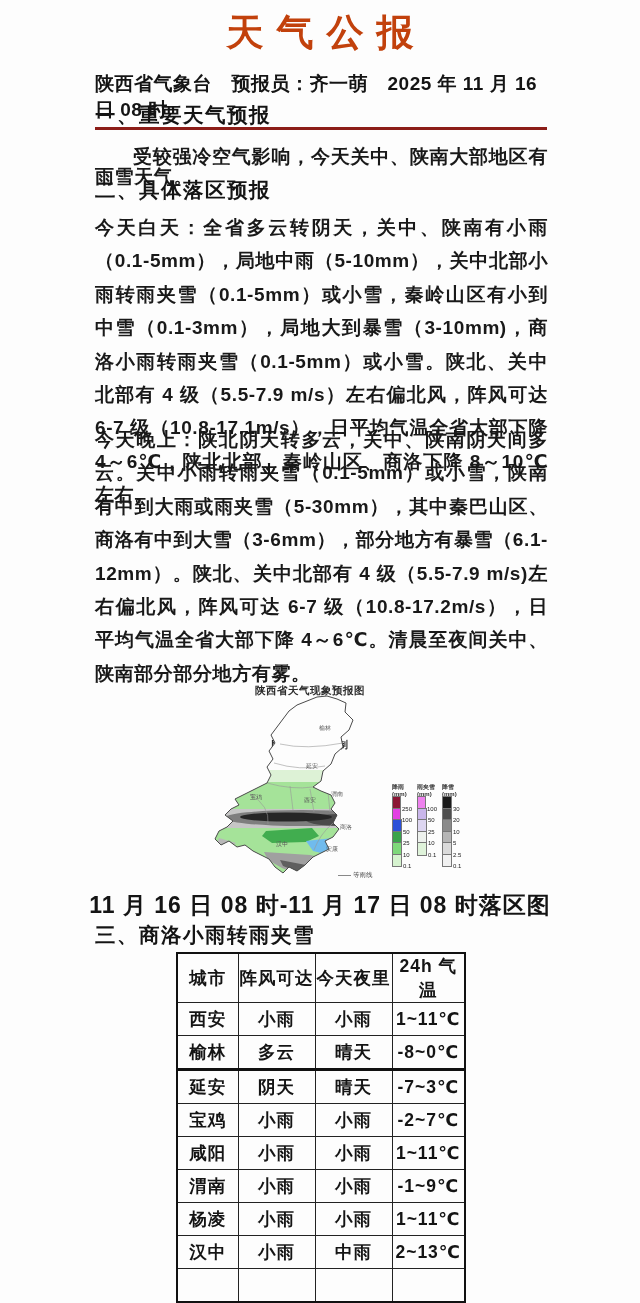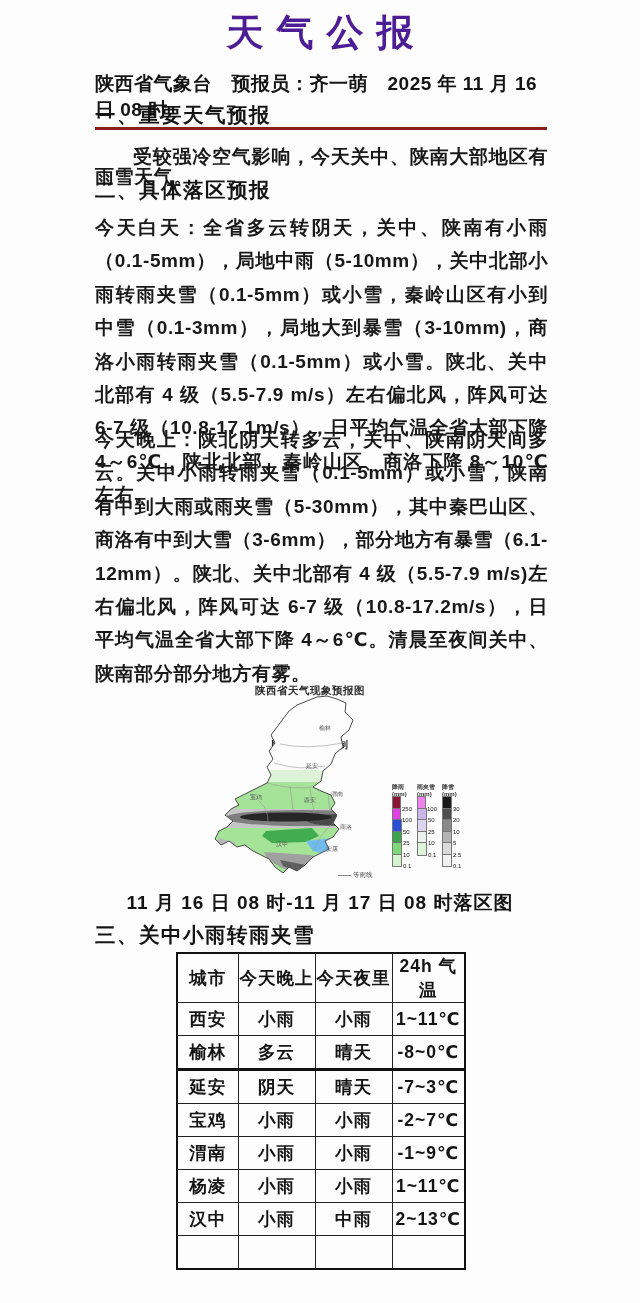--- a/index.html
+++ b/index.html
@@ -41,36 +41,36 @@
   .legend{width:20px;}
   .legend-title{font-size:6px;line-height:6.5px;color:#333;min-height:14px;font-weight:600;}
   .seg{display:flex;align-items:flex-end;height:11.5px;}
   .sw{width:8px;height:11.5px;border:0.5px solid #777;}
   .lab{font-size:6px;line-height:6px;margin-left:1px;transform:translateY(2px);color:#222;}
   .line-legend{position:absolute;left:128px;top:177px;display:flex;align-items:center;gap:2px;}
   .line-legend .glyph{display:inline-block;width:13px;height:0;border-top:1.2px solid #888;}
   .line-legend .txt{font-size:6.5px;color:#444;}
   
   .map-caption{top:890px;left:0;width:640px;text-align:center;
-    font-size:19px;font-weight:800;letter-spacing:1px;}
+    font-size:23px;font-weight:800;letter-spacing:1px;}
   
   .city-table{top:952px;left:176px;border-collapse:collapse;border:2px solid #111;background:#fdfdfd;}
   .city-table th,.city-table td{
     border:1.3px solid #222;text-align:center;vertical-align:middle;
     font-size:17.5px;letter-spacing:1px;padding:0;
   }
   .city-table th{height:31px;font-weight:700;}
   .city-table td{height:32px;font-weight:600;}
   .city-table tbody tr:nth-child(2) td{border-bottom:3px solid #111;}
   .c0{width:61px;} .c1{width:77px;} .c2{width:77px;} .c3{width:73px;}
 </style>
 </head>
 <body>
 
-<div class="abs doc-title" style="color:#4c1d95;">天气公报</div>
+<div class="abs doc-title" style="color:#c2410c;">天气公报</div>
 
 <div class="abs byline">陕西省气象台　预报员：齐一萌　2025 年 11 月 16 日 08 时</div>
 
 <div class="abs sec-heading h1">一、重要天气预报</div>
 
 <div class="abs para p-intro">受较强冷空气影响，今天关中、陕南大部地区有雨雪天气。</div>
 
 <div class="abs sec-heading h2">二、具体落区预报</div>
 
 <div class="abs para p-day">今天白天：全省多云转阴天，关中、陕南有小雨（0.1-5mm），局地中雨（5-10mm），关中北部小雨转雨夹雪（0.1-5mm）或小雪，秦岭山区有小到中雪（0.1-3mm），局地大到暴雪（3-10mm)，商洛小雨转雨夹雪（0.1-5mm）或小雪。陕北、关中北部有 4 级（5.5-7.9 m/s）左右偏北风，阵风可达 6-7 级（10.8-17.1m/s），日平均气温全省大部下降 4～6℃，陕北北部、秦岭山区、商洛下降 8～10℃左右。</div>
@@ -214,33 +214,33 @@
       </div>
     </div>
   <div class="line-legend">
     <span class="glyph"></span>
     <span class="txt">等雨线</span>
   </div>
 </div>
 
 <div class="abs map-caption">11 月 16 日 08 时-11 月 17 日 08 时落区图</div>
 
-<div class="abs sec-heading h3">三、关中小雨转雨夹雪</div>
+<div class="abs sec-heading h3">三、商洛小雨转雨夹雪</div>
 
 <table class="abs city-table">
   <colgroup>
       <col class="c0">
       <col class="c1">
       <col class="c2">
       <col class="c3">
     </colgroup>
   <thead>
     <tr>
         <th>城市</th>
-        <th>今天晚上</th>
+        <th>阵风可达</th>
         <th>今天夜里</th>
         <th>24h 气温</th>
       </tr>
   </thead>
   <tbody>
       <tr>
         <td>西安</td>
         <td>小雨</td>
         <td>小雨</td>
         <td>1~11℃</td>
@@ -257,20 +257,26 @@
         <td>晴天</td>
         <td>-7~3℃</td>
       </tr>
       <tr>
         <td>宝鸡</td>
         <td>小雨</td>
         <td>小雨</td>
         <td>-2~7℃</td>
       </tr>
       <tr>
+        <td>咸阳</td>
+        <td>小雨</td>
+        <td>小雨</td>
+        <td>1~11℃</td>
+      </tr>
+      <tr>
         <td>渭南</td>
         <td>小雨</td>
         <td>小雨</td>
         <td>-1~9℃</td>
       </tr>
       <tr>
         <td>杨凌</td>
         <td>小雨</td>
         <td>小雨</td>
         <td>1~11℃</td>

